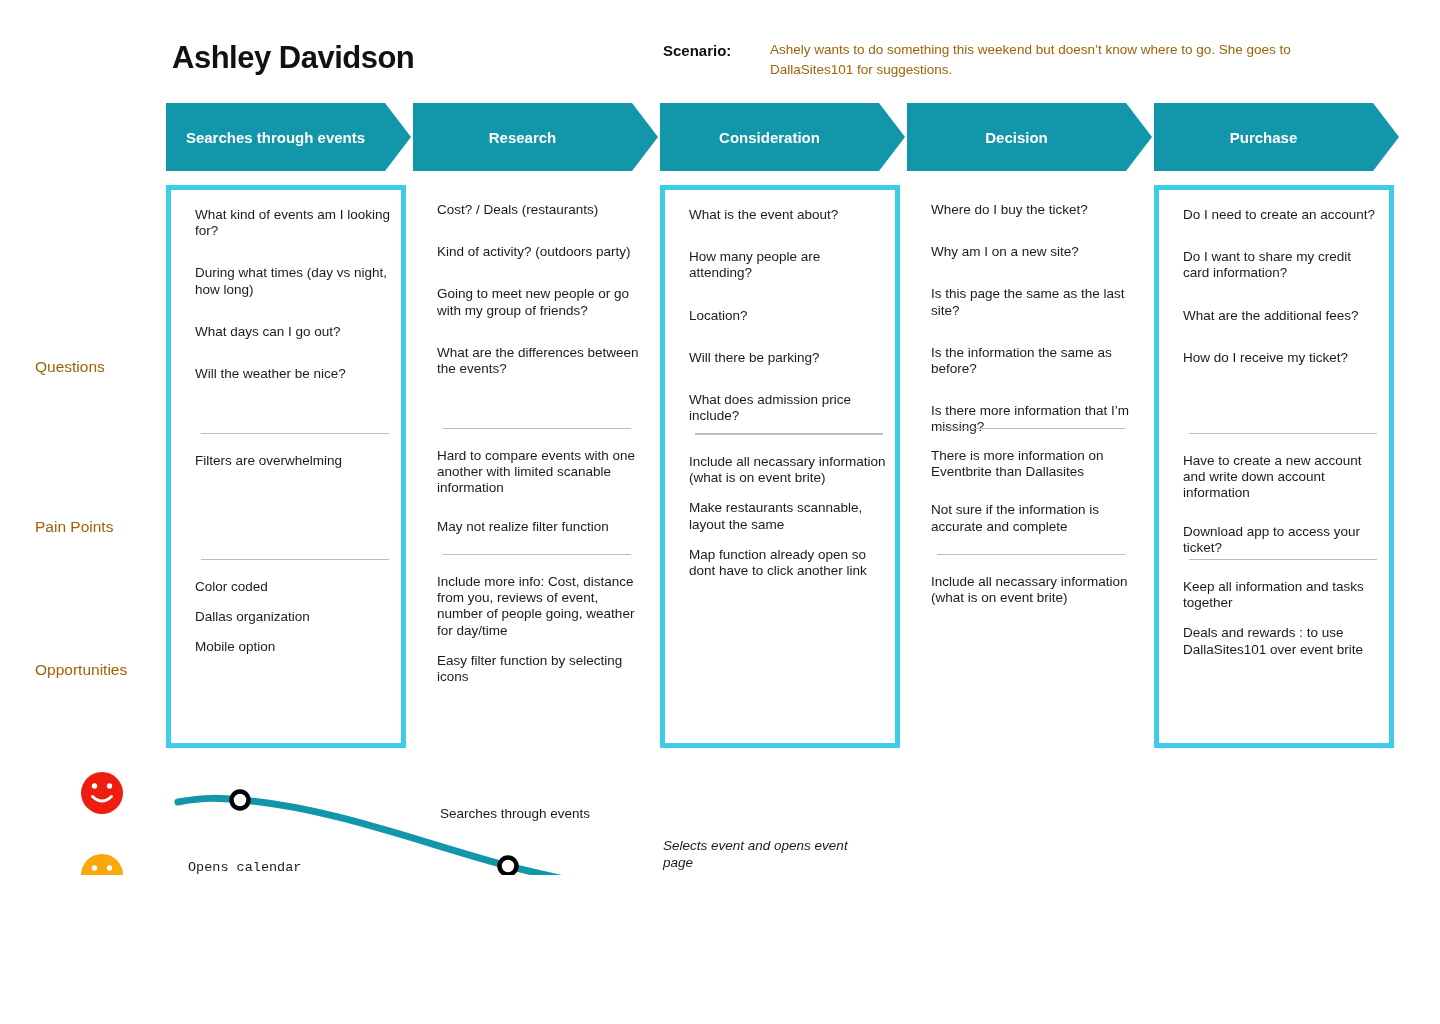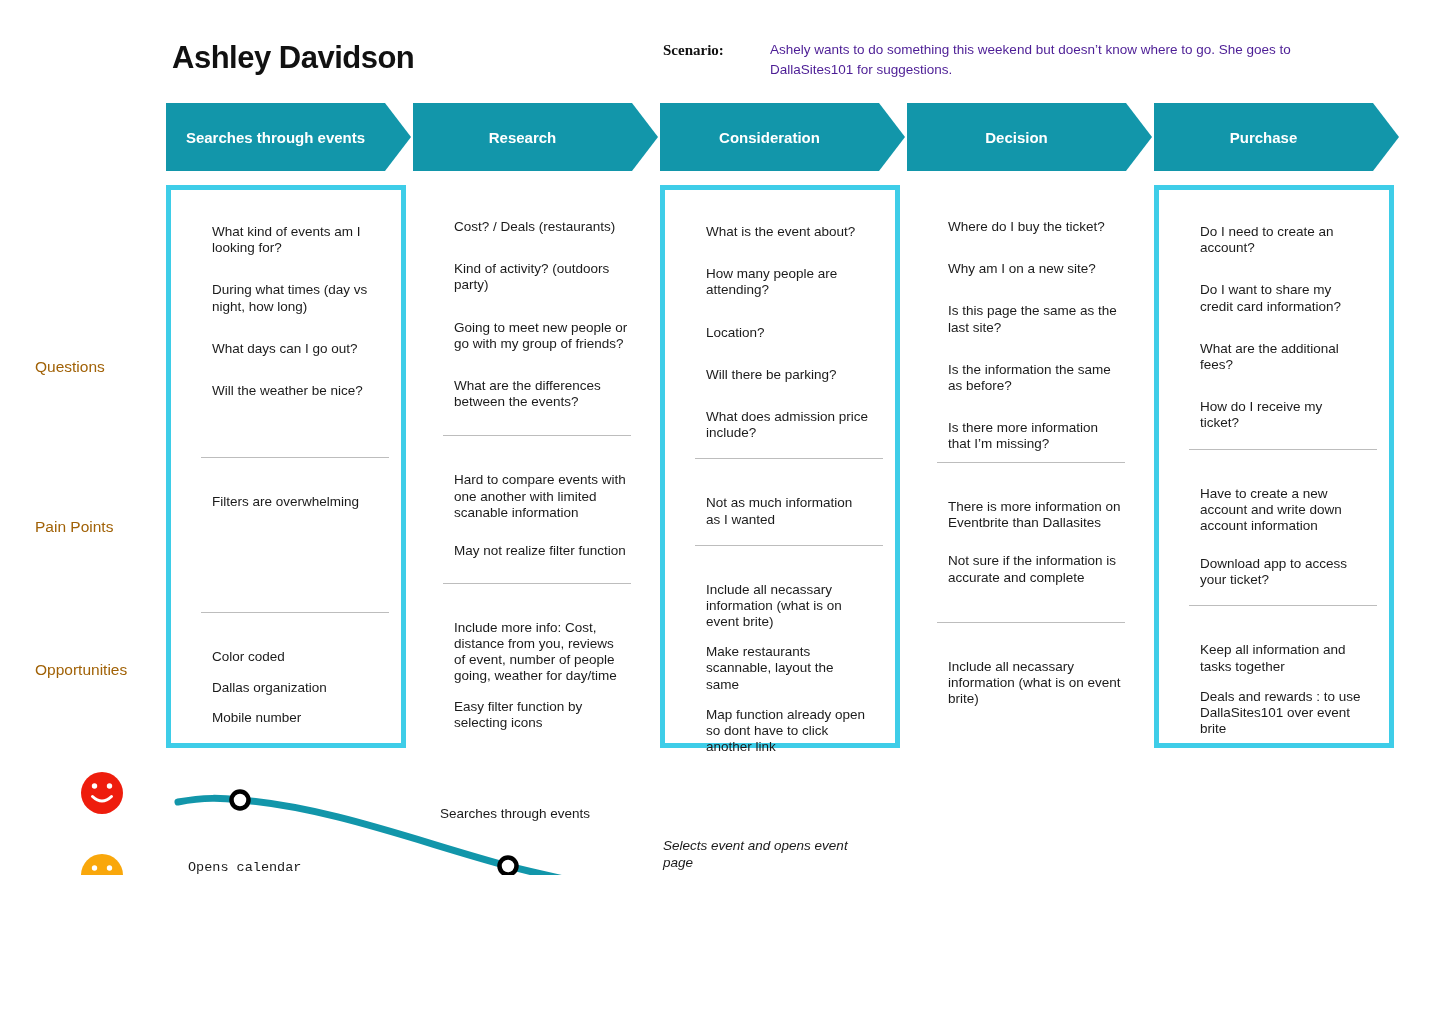--- a/index.html
+++ b/index.html
@@ -1,36 +1,36 @@
 <!DOCTYPE html>
 <html><head>
 <meta charset="utf-8">
 <style>
   html,body{margin:0;padding:0;background:#ffffff;}
   body{font-family:"Liberation Sans","DejaVu Sans",sans-serif;color:#1b1b1b;}
   .canvas{position:relative;width:1440px;height:875px;background:#fff;overflow:hidden;}
 
   .persona-name{position:absolute;left:172px;top:40px;margin:0;font-size:31px;font-weight:800;letter-spacing:-0.5px;color:#111;}
-  .scenario-label{position:absolute;left:663px;top:42px;font-size:15px;font-weight:700;color:#111;font-family:Liberation Serif, serif;}
-  .scenario-text{position:absolute;left:770px;top:40px;width:558px;font-size:13.5px;line-height:1.45;color:#4c1d95;}
+  .scenario-label{position:absolute;left:663px;top:42px;font-size:15px;font-weight:700;color:#111;}
+  .scenario-text{position:absolute;left:770px;top:40px;width:558px;font-size:13.5px;line-height:1.45;color:#a16207;}
 
   .row-label{position:absolute;left:35px;font-size:15.5px;font-weight:500;color:#a16207;margin-top:32px;}
   .row-label.q{top:326px;}
   .row-label.p{top:486px;}
   .row-label.o{top:629px;}
 
   .stages{position:absolute;left:166px;top:103px;display:flex;gap:7px;}
   .stage{position:relative;width:240px;}
   .arrow{height:68px;width:245px;background:#1296aa;
          clip-path:polygon(0 0,219px 0,245px 50%,219px 100%,0 100%);
          display:flex;align-items:center;}
   .arrow-label{width:219px;text-align:center;color:#fff;font-size:15px;font-weight:700;}
   .stage-box{margin-top:14px;height:563px;box-sizing:border-box;background:#fff;display:flex;flex-direction:column;}
   .stage.boxed .stage-box{border:5px solid #3ecde8;}
-  .sec{box-sizing:border-box;padding:17px 8px 0 24px;margin:17px;list-style:none;}
+  .sec{box-sizing:border-box;padding:17px 8px 0 24px;margin:0;list-style:none;}
   .sec li{font-size:13.5px;line-height:1.2;color:#1b1b1b;}
   .sec-q{height:243px;}
   .sec-q li + li{margin-top:26px;}
   .sec-p{height:125px;padding-top:19px;}
   .sec-p li + li{margin-top:22px;}
   .sec-o{flex:1;padding-top:19px;}
   .sec-o li + li{margin-top:14px;}
   .divider{height:1px;background:#bdbdbd;width:188px;margin-left:30px;flex:none;}
 
   .emotion-svg{position:absolute;left:80px;width:44px;height:44px;}
@@ -76,21 +76,21 @@
             <li>Will the weather be nice?</li>
           </ul>
         <div class="divider"></div>
         <ul class="sec sec-p">
             <li>Filters are overwhelming</li>
           </ul>
         <div class="divider"></div>
         <ul class="sec sec-o">
             <li>Color coded</li>
             <li>Dallas organization</li>
-            <li>Mobile number</li>
+            <li>Mobile option</li>
           </ul>
       </div>
     </div>
 
     <div class="stage">
       <div class="arrow">
         <span class="arrow-label">Research</span>
       </div>
       <div class="stage-box">
         <ul class="sec sec-q">
@@ -118,23 +118,20 @@
       </div>
       <div class="stage-box">
         <ul class="sec sec-q">
             <li>What is the event about?</li>
             <li>How many people are attending?</li>
             <li>Location?</li>
             <li>Will there be parking?</li>
             <li>What does admission price include?</li>
           </ul>
         <div class="divider"></div>
-        <ul class="sec sec-p">
-            <li>Not as much information as I wanted</li>
-          </ul>
         <div class="divider"></div>
         <ul class="sec sec-o">
             <li>Include all necassary information (what is on event brite)</li>
             <li>Make restaurants scannable, layout the same</li>
             <li>Map function already open so dont have to click another link</li>
           </ul>
       </div>
     </div>
 
     <div class="stage">

